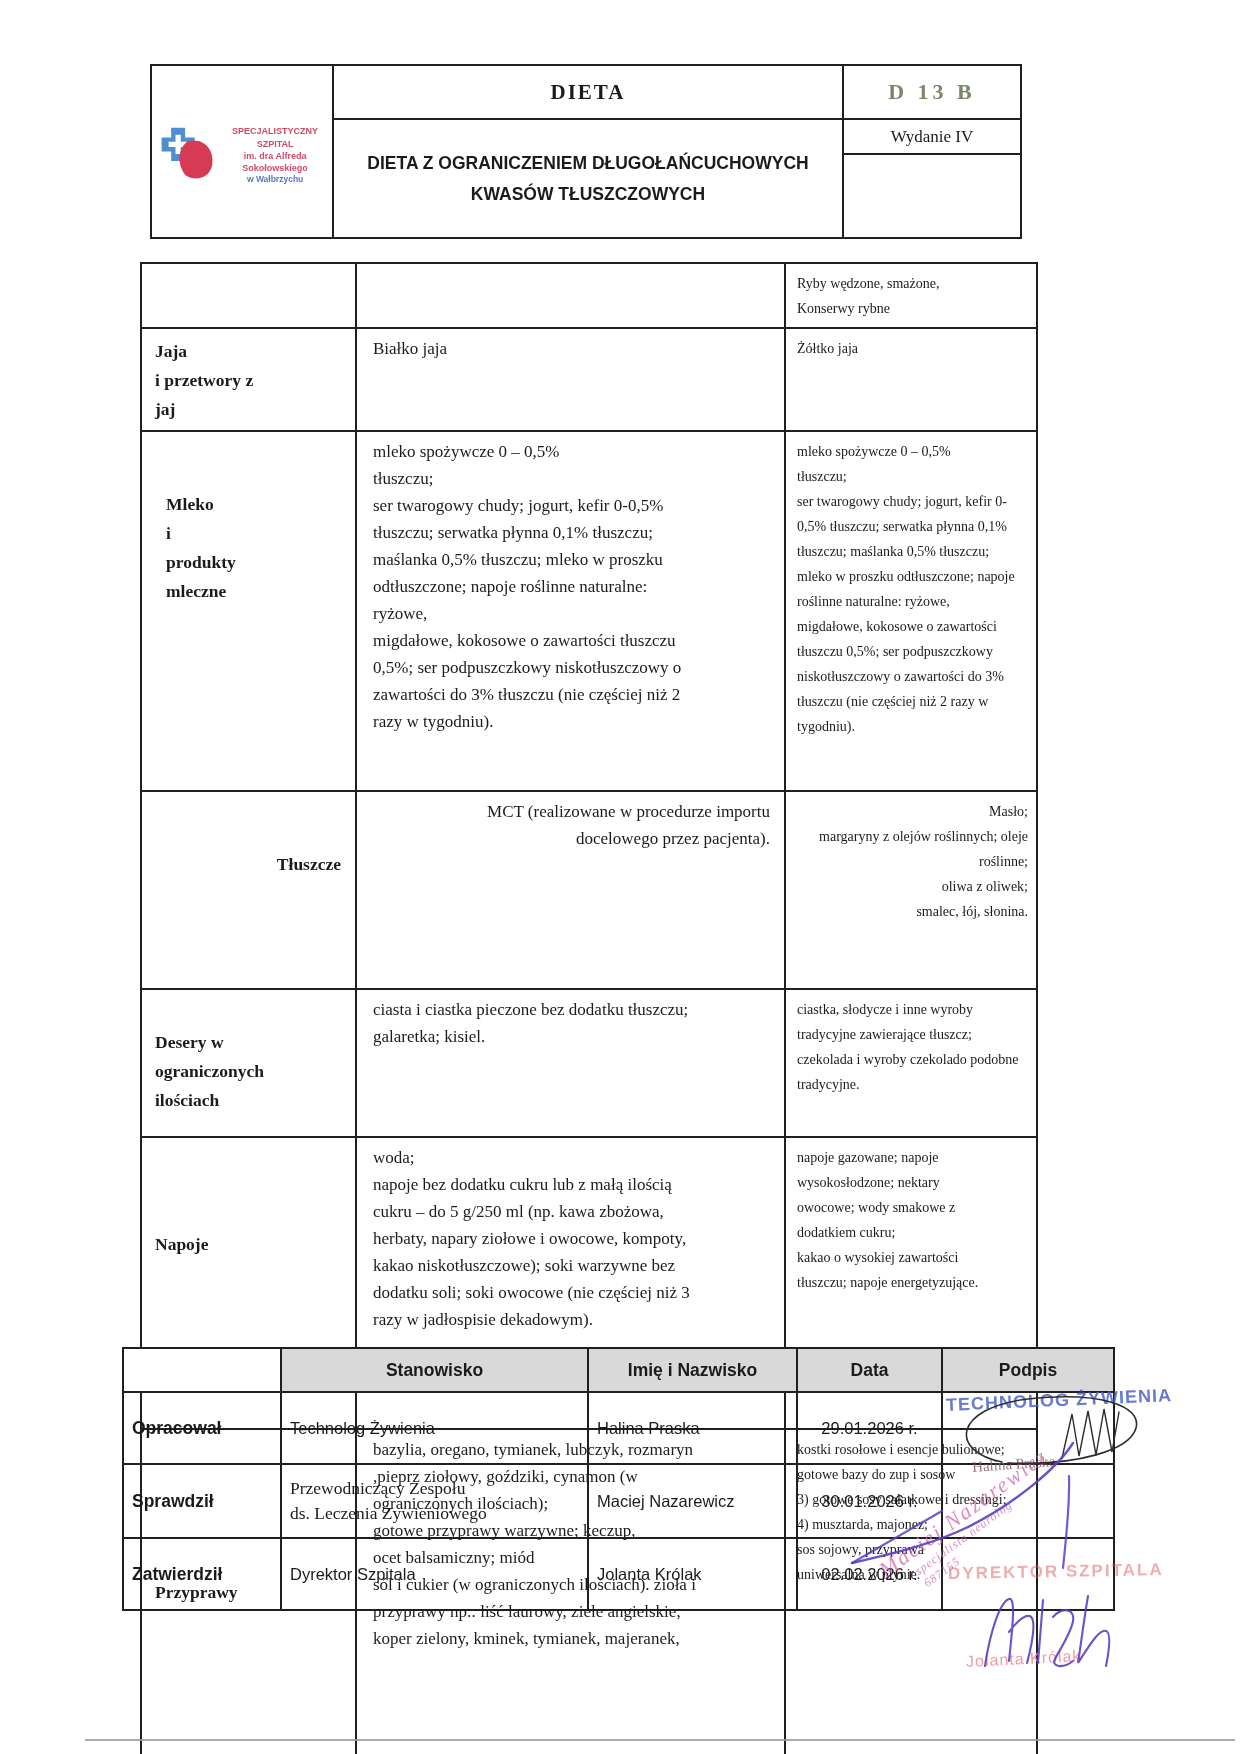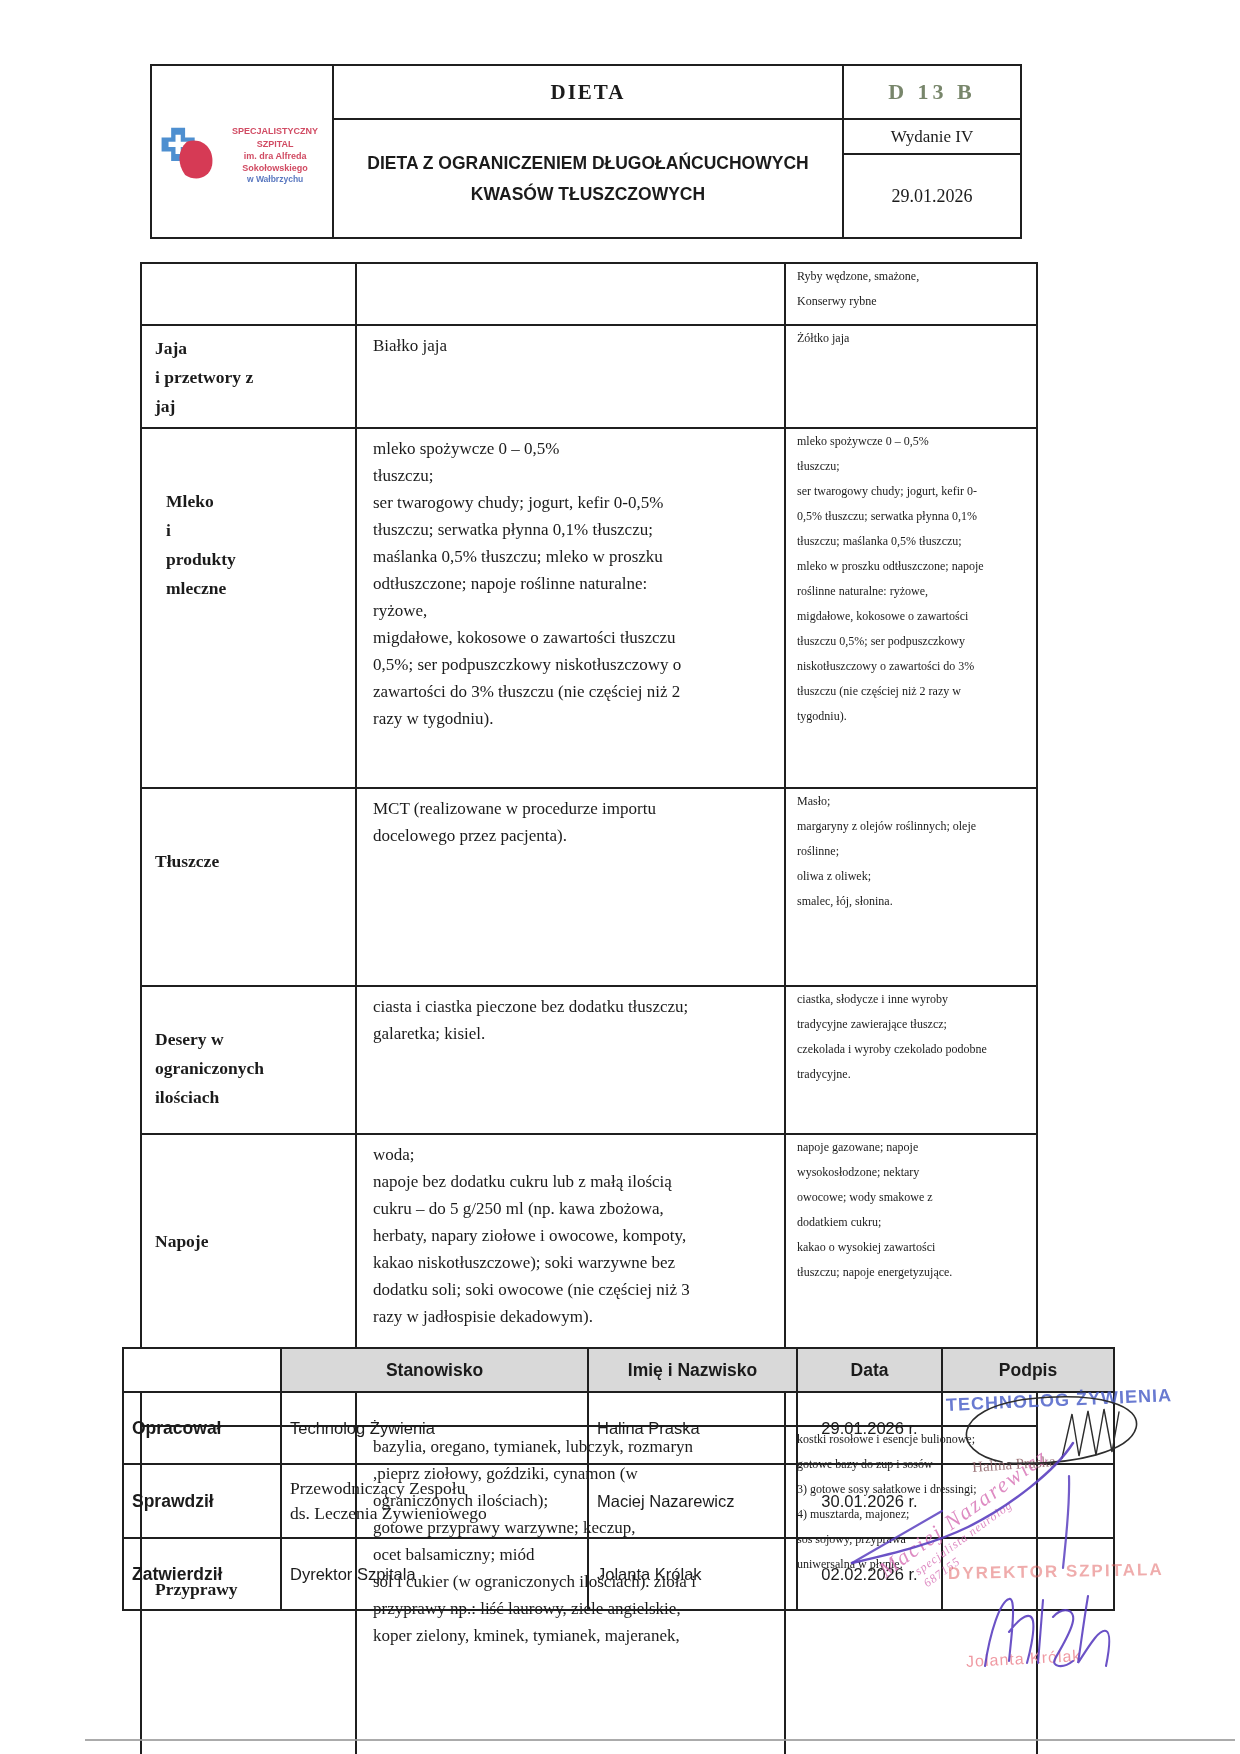--- a/index.html
+++ b/index.html
@@ -34,25 +34,25 @@
     border-collapse:collapse;table-layout:fixed;
   }
   .diet-table td{
     border:2px solid #1f1f1f;vertical-align:top;
     font-size:17px;line-height:27px;white-space:pre-line;
     padding:6px 14px 6px 16px;overflow:hidden;
   }
   .diet-table td.cat{
     font-weight:bold;font-size:17.5px;line-height:29px;padding-left:13px;
   }
-  .diet-table td.forb{font-size:12px;line-height:25px;padding:0 8px 6px 11px;}
+  .diet-table td.forb{font-size:14px;line-height:25px;padding:7px 8px 6px 11px;}
   tr.r1 td{height:48px;}
   tr.r2 td{height:72px;}
   tr.r3 td{height:294px;}
-  tr.r4 td{height:132px;}
+  tr.r4 td{height:132px;text-align:right;}
   tr.r5 td{height:102px;}
   tr.r6 td{height:192px;}
   tr.r7 td{height:186px;}
   tr.r2 td.cat{padding-top:8px;}
   tr.r3 td.cat{padding-top:58px;padding-left:24px;}
   tr.r4 td.cat{padding-top:58px;}
   tr.r5 td.cat{padding-top:38px;}
   tr.r6 td.cat{padding-top:92px;}
   tr.r7 td.cat{padding-top:148px;}
   
@@ -111,21 +111,20 @@
     <div class="title-cell">
       <div class="doc-type">DIETA</div>
       <div class="diet-title">
         <span>DIETA Z OGRANICZENIEM DŁUGOŁAŃCUCHOWYCH</span>
         <span>KWASÓW TŁUSZCZOWYCH</span>
       </div>
     </div>
     <div class="meta-cell">
       <div class="doc-code">D 13 B</div>
       <div class="edition">Wydanie IV</div>
-      <div class="issue-date">29.01.2026</div>
     </div>
   </div>
 
   <table class="diet-table">
     <colgroup>
         <col style="width:215px">
         <col style="width:429px">
         <col style="width:252px">
       </colgroup>
     <tbody>

